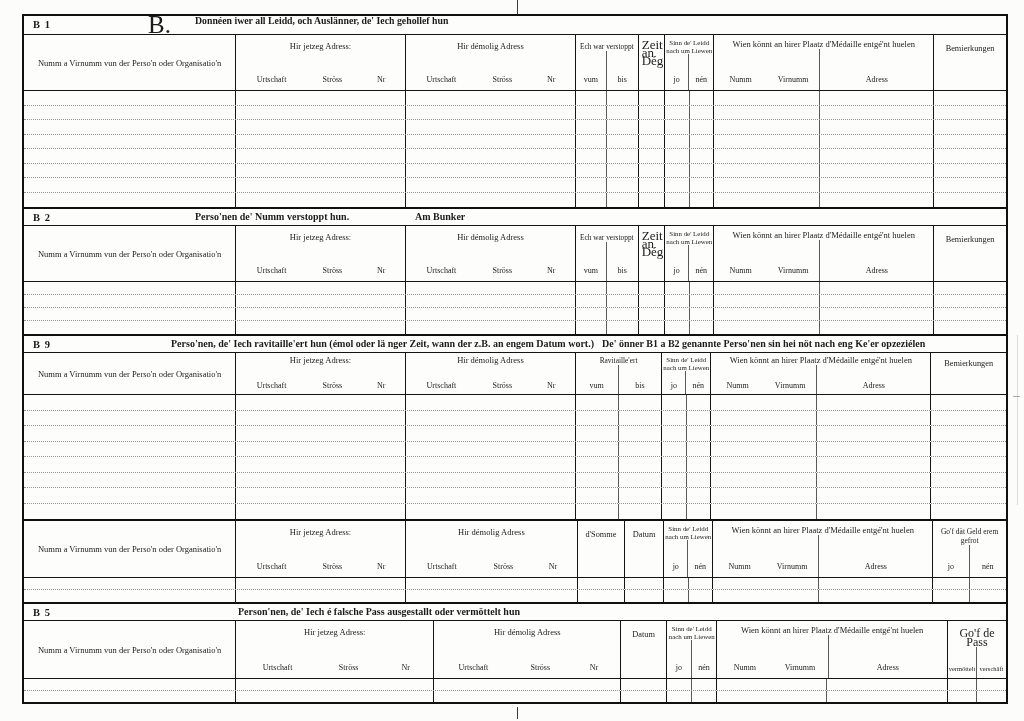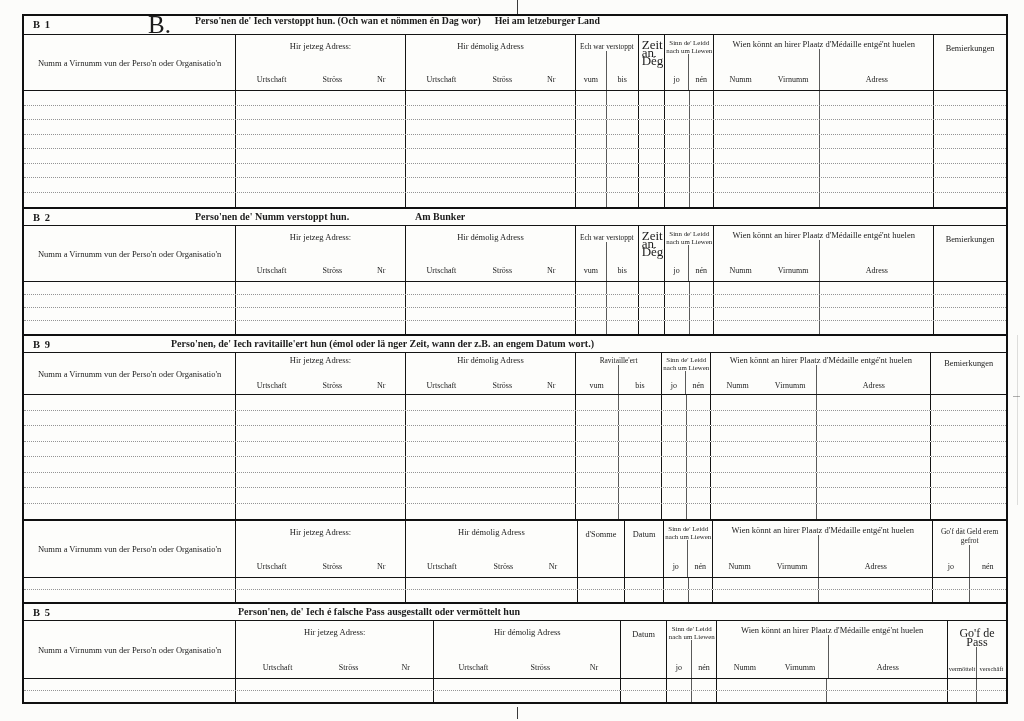--- a/index.html
+++ b/index.html
@@ -81,21 +81,21 @@
   <div class="regmark faint" style="left:1017px;top:335px;width:1px;height:170px;"></div>
   <div class="regmark" style="left:1013px;top:396px;width:7px;height:1px;opacity:.4;"></div>
 
   <div class="form">
 
     <div class="sec sec-b1">
       <div class="t-title h19">
         <span class="sec-label">B 1</span>
         <span class="big-b">B.</span>
         <div class="title-block">
-          <div class="tl"><span>Perso'nen de' Iech verstoppt hun. (Och wan et nömmen én Dag wor)</span><span class="heavier">Hei am letzeburger Land</span></div>
+          <div class="tl">Donnéen iwer all Leidd, och Auslänner, de' Iech gehollef hun</div>
         </div>
       </div>
       <div class="t-head h56">
         <div class="hc name-col VR" style="width:21.6%">
             <span>Numm a Virnumm vun der Perso'n oder Organisatio'n</span>
           </div>
         <div class="hc VR" style="width:17.3%">
           <div class="g-label nowrap">Hir jetzeg Adress:</div>
           <div class="g-subs">
               <span style="width:42%">Urtschaft</span>
@@ -356,20 +356,21 @@
             <div class="b-cell VR" style="width: 11.6%;"></div>
             <div class="b-cell" style="width: 7.3%;"></div>
           </div>
         </div>
     </div>
 
     <div class="sec sec-b3">
       <div class="t-title h17">
         <span class="sec-label">B 9</span>
         <span class="sec-title" style="left:147px">Perso'nen, de' Iech ravitaille'ert hun (émol oder lä nger Zeit, wann der z.B. an engem Datum wort.)</span>
+        <span class="sec-title2" style="left:578px">De' önner B1 a B2 genannte Perso'nen sin hei nöt nach eng Ke'er opzeziélen</span>
       </div>
       <div class="t-head h42">
         <div class="hc name-col VR" style="width:21.6%">
             <span>Numm a Virnumm vun der Perso'n oder Organisatio'n</span>
           </div>
         <div class="hc VR" style="width:17.3%">
           <div class="g-label nowrap">Hir jetzeg Adress:</div>
           <div class="g-subs">
               <span style="width:42%">Urtschaft</span>
               <span style="width:30%">Ströss</span>

